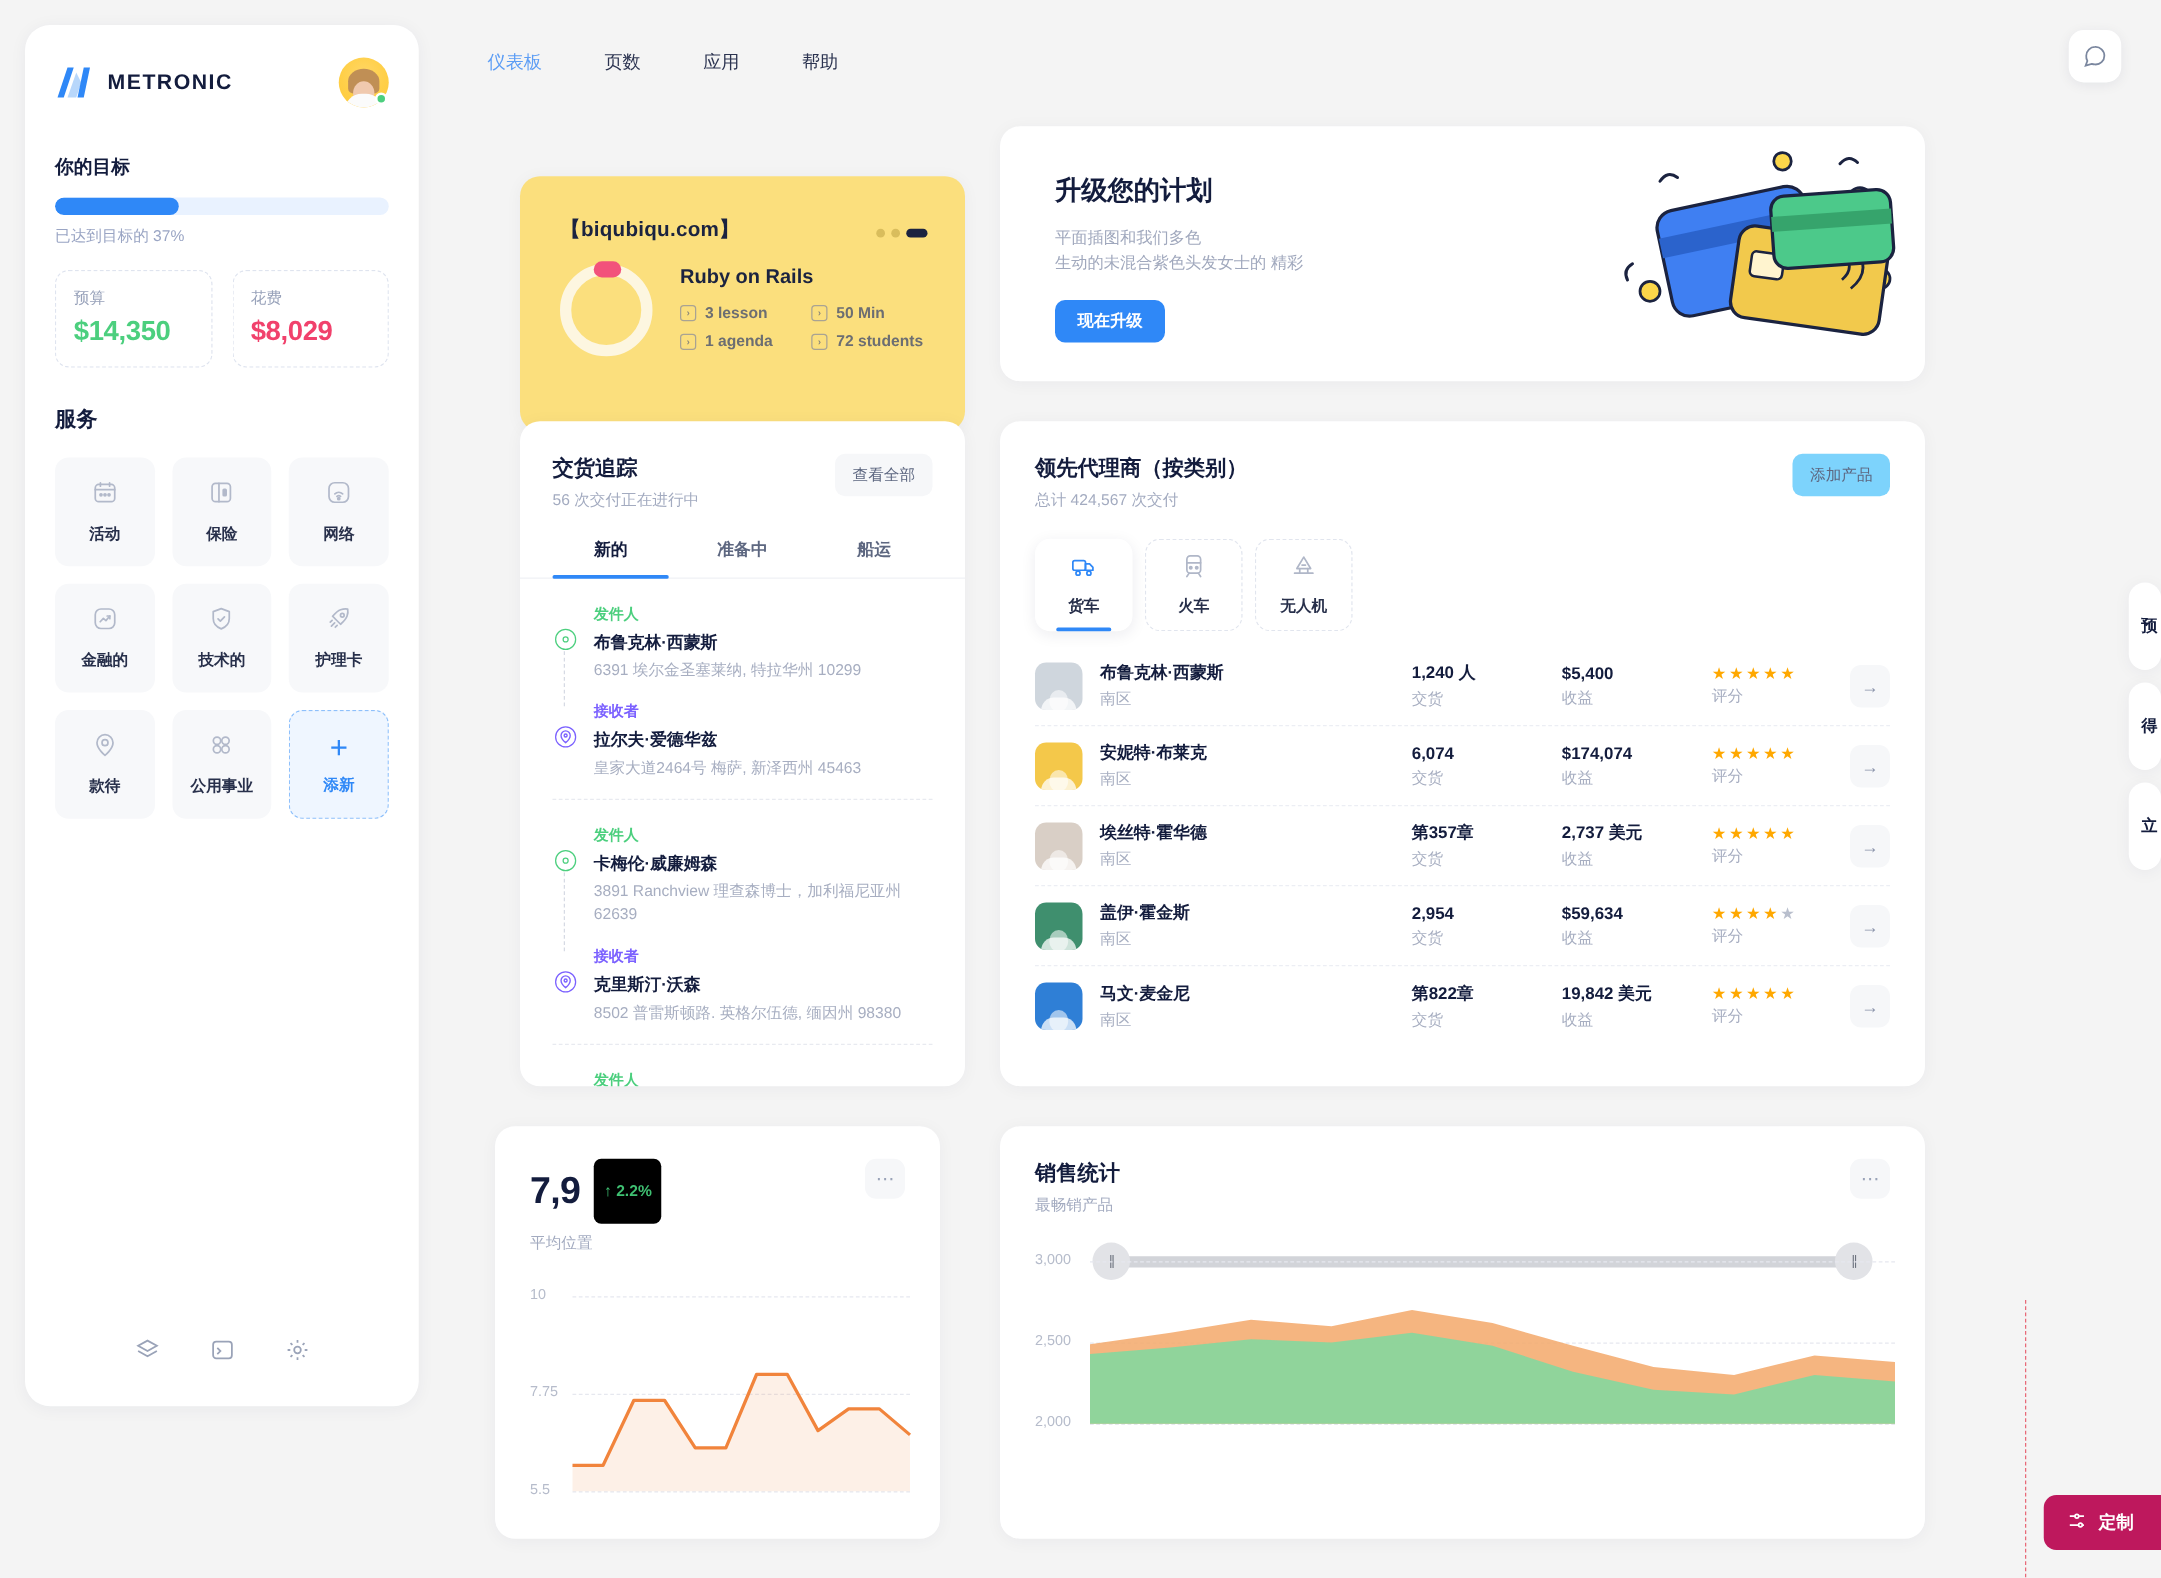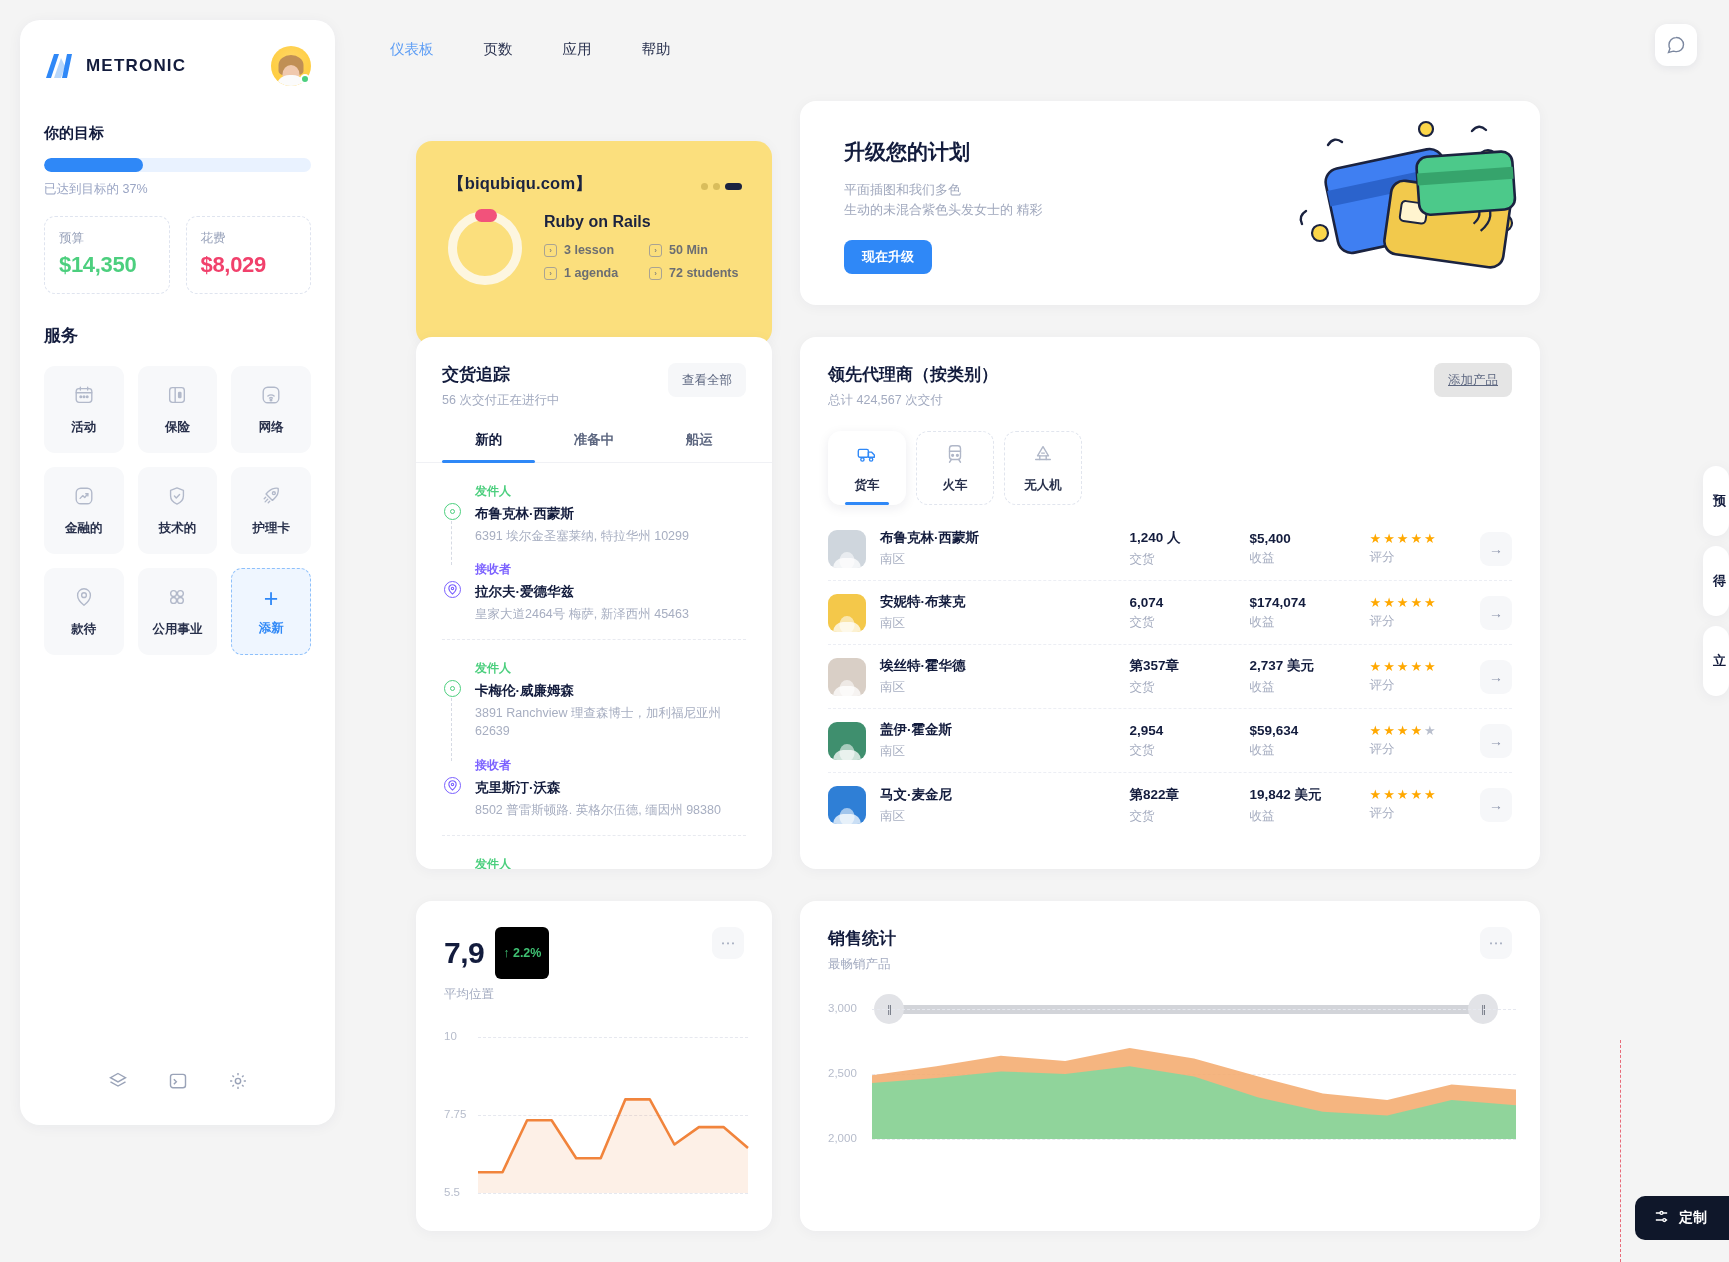--- a/index.html
+++ b/index.html
@@ -163,22 +163,22 @@
   .role-send { color:#4ccf7e; }
   .role-recv { color:#7b61ff; }
   .dl-name { margin-top:5px; font-size:13.5px; font-weight:700; color:#131c3d; }
   .dl-addr { margin-top:4px; font-size:12.5px; color:#a7aec1; line-height:1.45; }
   .dash-line { position:absolute; left:9px; top:38px; bottom:-4px; border-left:1px dashed #d6dae4; }
 
   
   .agents { left:800px; top:337px; width:740px; height:532px; padding:26px 0 0 0; }
   .ag-head { display:flex; justify-content:space-between; align-items:flex-start; padding:0 28px; }
   .add-prod {
-    background:#e5e5e5; border:none; border-radius:8px; height:34px; padding:0 14px;
-    font-size:12.5px; color:#5d6780; cursor:pointer; font-family:inherit;text-decoration:underline;
+    background:#7dd3fc; border:none; border-radius:8px; height:34px; padding:0 14px;
+    font-size:12.5px; color:#5d6780; cursor:pointer; font-family:inherit;
   }
   .ag-tabs { display:flex; gap:10px; padding:22px 28px 0 28px; }
   .ag-tab {
     width:78px; height:74px; border-radius:12px; border:1px dashed #e1e5ee; background:#fff;
     display:flex; flex-direction:column; align-items:center; justify-content:center; gap:8px;
     cursor:pointer; position:relative; color:#b0b7c8;
   }
   .ag-tab .t { font-size:12.5px; color:#28304b; font-weight:600; }
   .ag-tab.active { border:1px solid #fff; box-shadow:0 3px 12px rgba(20,30,70,.08); color:#2f88f7; }
   .ag-tab.active:after {
@@ -197,21 +197,21 @@
   .ag-stars { width:118px; }
   .stars { display:flex; gap:2px; }
   .stars span { font-size:13px; color:#ffa800; line-height:1; }
   .stars span.off { color:#b9bfcd; }
   .ag-go {
     width:34px; height:34px; border-radius:9px; background:#f6f7f9;
     display:flex; align-items:center; justify-content:center; color:#8b94ab; cursor:pointer; font-size:14px;
   }
 
   
-  .avgpos { left:416px; top:901px; width:356px; height:330px; padding:26px 0 0 0; overflow:hidden; }
+  .avgpos { left:396px; top:901px; width:356px; height:330px; padding:26px 0 0 0; overflow:hidden; }
   .ap-top { display:flex; justify-content:space-between; align-items:flex-start; padding:0 28px; }
   .ap-big { display:flex; align-items:center; gap:11px; }
   .ap-num { font-size:30px; font-weight:800; color:#131c3d; letter-spacing:-.5px; }
   .ap-badge { background:#000000; color:#3fc072; font-size:12.5px; font-weight:700; padding:19px 8px; border-radius:6px; }
   .ap-sub { margin-top:7px; padding-left:28px; font-size:12.5px; color:#a3abc0; }
   .dots-btn {
     width:32px; height:32px; border-radius:9px; background:#f6f7f9; border:none;
     display:flex; align-items:center; justify-content:center; cursor:pointer; color:#9aa3b8; font-size:15px;
   }
   .ap-chart { position:relative; margin-top:24px; height:200px; }
@@ -237,21 +237,21 @@
   
   .peek {
     position:absolute; background:#fff; border-radius:14px;
     box-shadow:0 2px 14px rgba(20,30,70,.05); overflow:hidden;
   }
   .peek span { position:absolute; left:10px; top:50%; transform:translateY(-50%); font-size:13px; font-weight:700; color:#131c3d; white-space:nowrap; }
 
   
   .fab {
     position:absolute; right:0px; bottom:22px; height:44px; padding:0 22px 0 18px;
-    border-radius:10px 0 0 10px; background:#0f172a; color:#fff;
+    border-radius:10px 0 0 10px; background:#be185d; color:#fff;
     display:flex; align-items:center; gap:9px; font-size:14px; font-weight:600; cursor:pointer;
   }
   .dashline-v { position:absolute; right:108px; bottom:0; top:1040px; border-left:1px dashed #e86a78; }
 </style>
 </head>
 <body>
 
 <div class="page">
 
   <aside class="sidebar">

